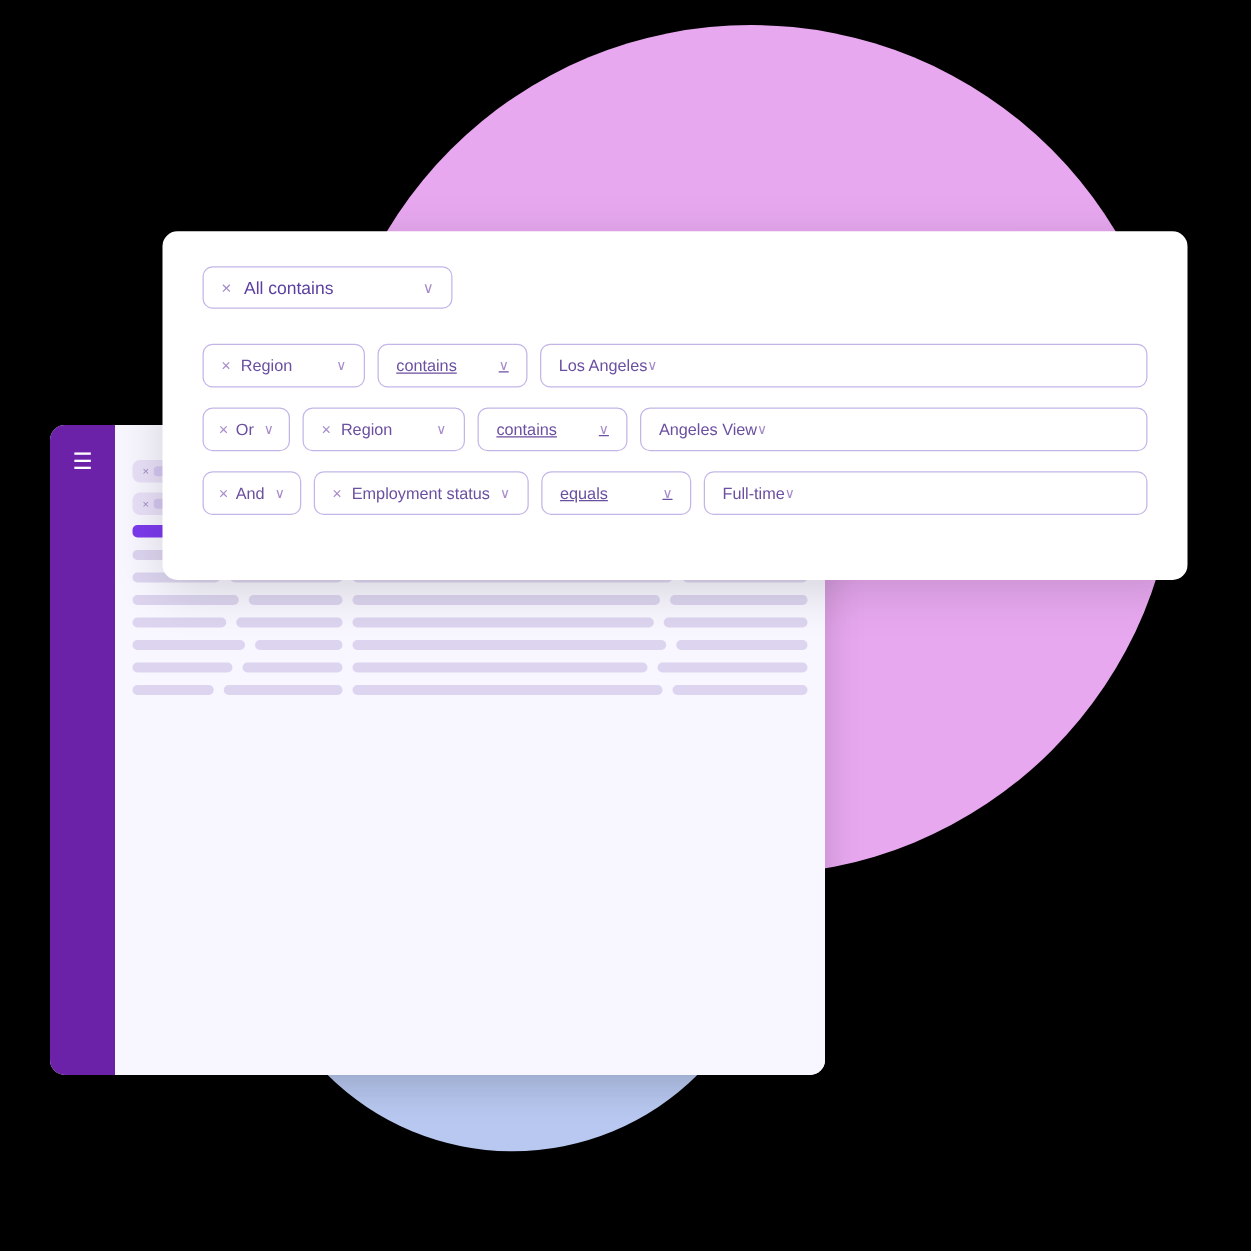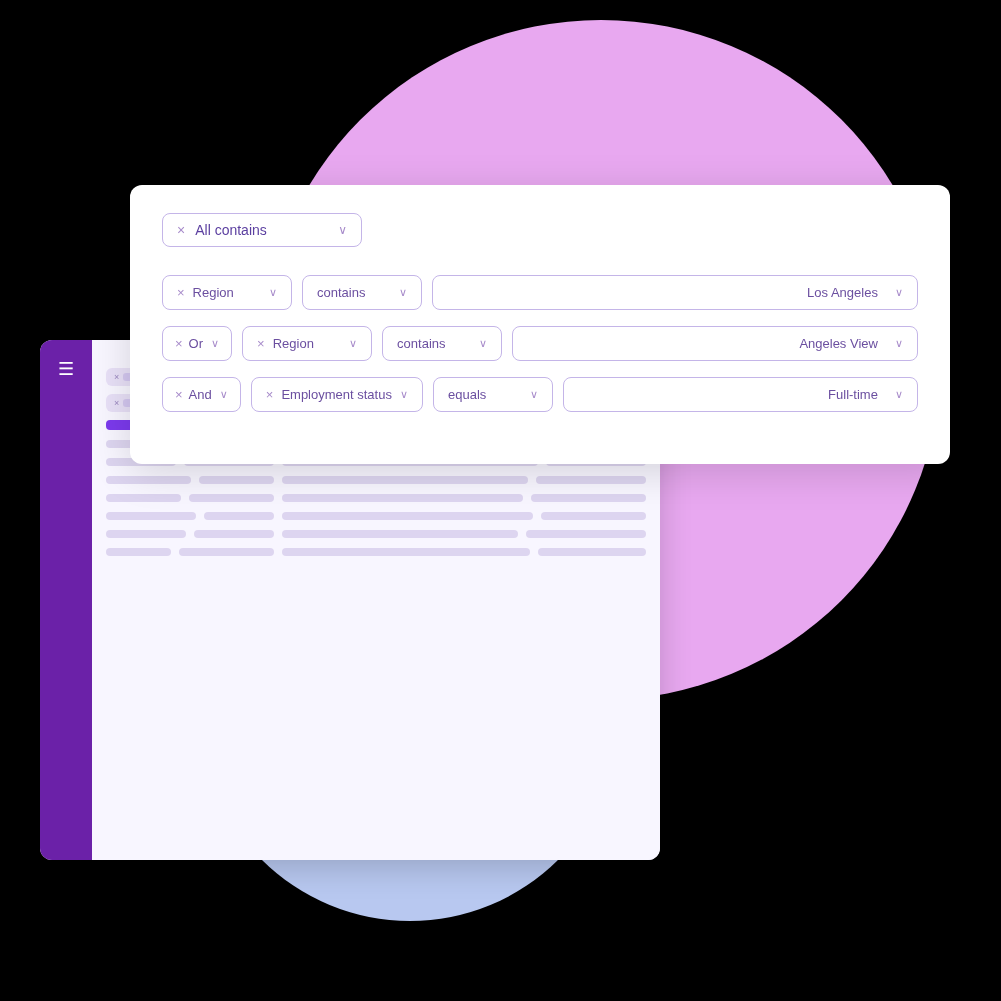--- a/index.html
+++ b/index.html
@@ -245,41 +245,42 @@
       gap: 8px;
       border: 1.5px solid #c4b5e8;
       border-radius: 8px;
       padding: 9px 14px;
       background: #fff;
       cursor: pointer;
       font-size: 13px;
       color: #6b4fa0;
       min-width: 120px;
       justify-content: space-between;
+      text-decoration: underline;
     }
 
     .cond-operator .chevron {
       color: #a78bca;
       font-size: 11px;
     }
 
     .cond-value {
       display: flex;
       align-items: center;
-      gap: 17px;
+      gap: 0;
       border: 1.5px solid #c4b5e8;
       border-radius: 8px;
       padding: 9px 14px;
       background: #fff;
       cursor: pointer;
       font-size: 13px;
       color: #6b4fa0;
       min-width: 140px;
       flex: 1;
-      justify-content: flex-end;
+      justify-content: flex-start;
     }
 
     .cond-value .chevron {
       color: #a78bca;
       font-size: 11px;
     }
 
   </style>
 </head>
 <body>

